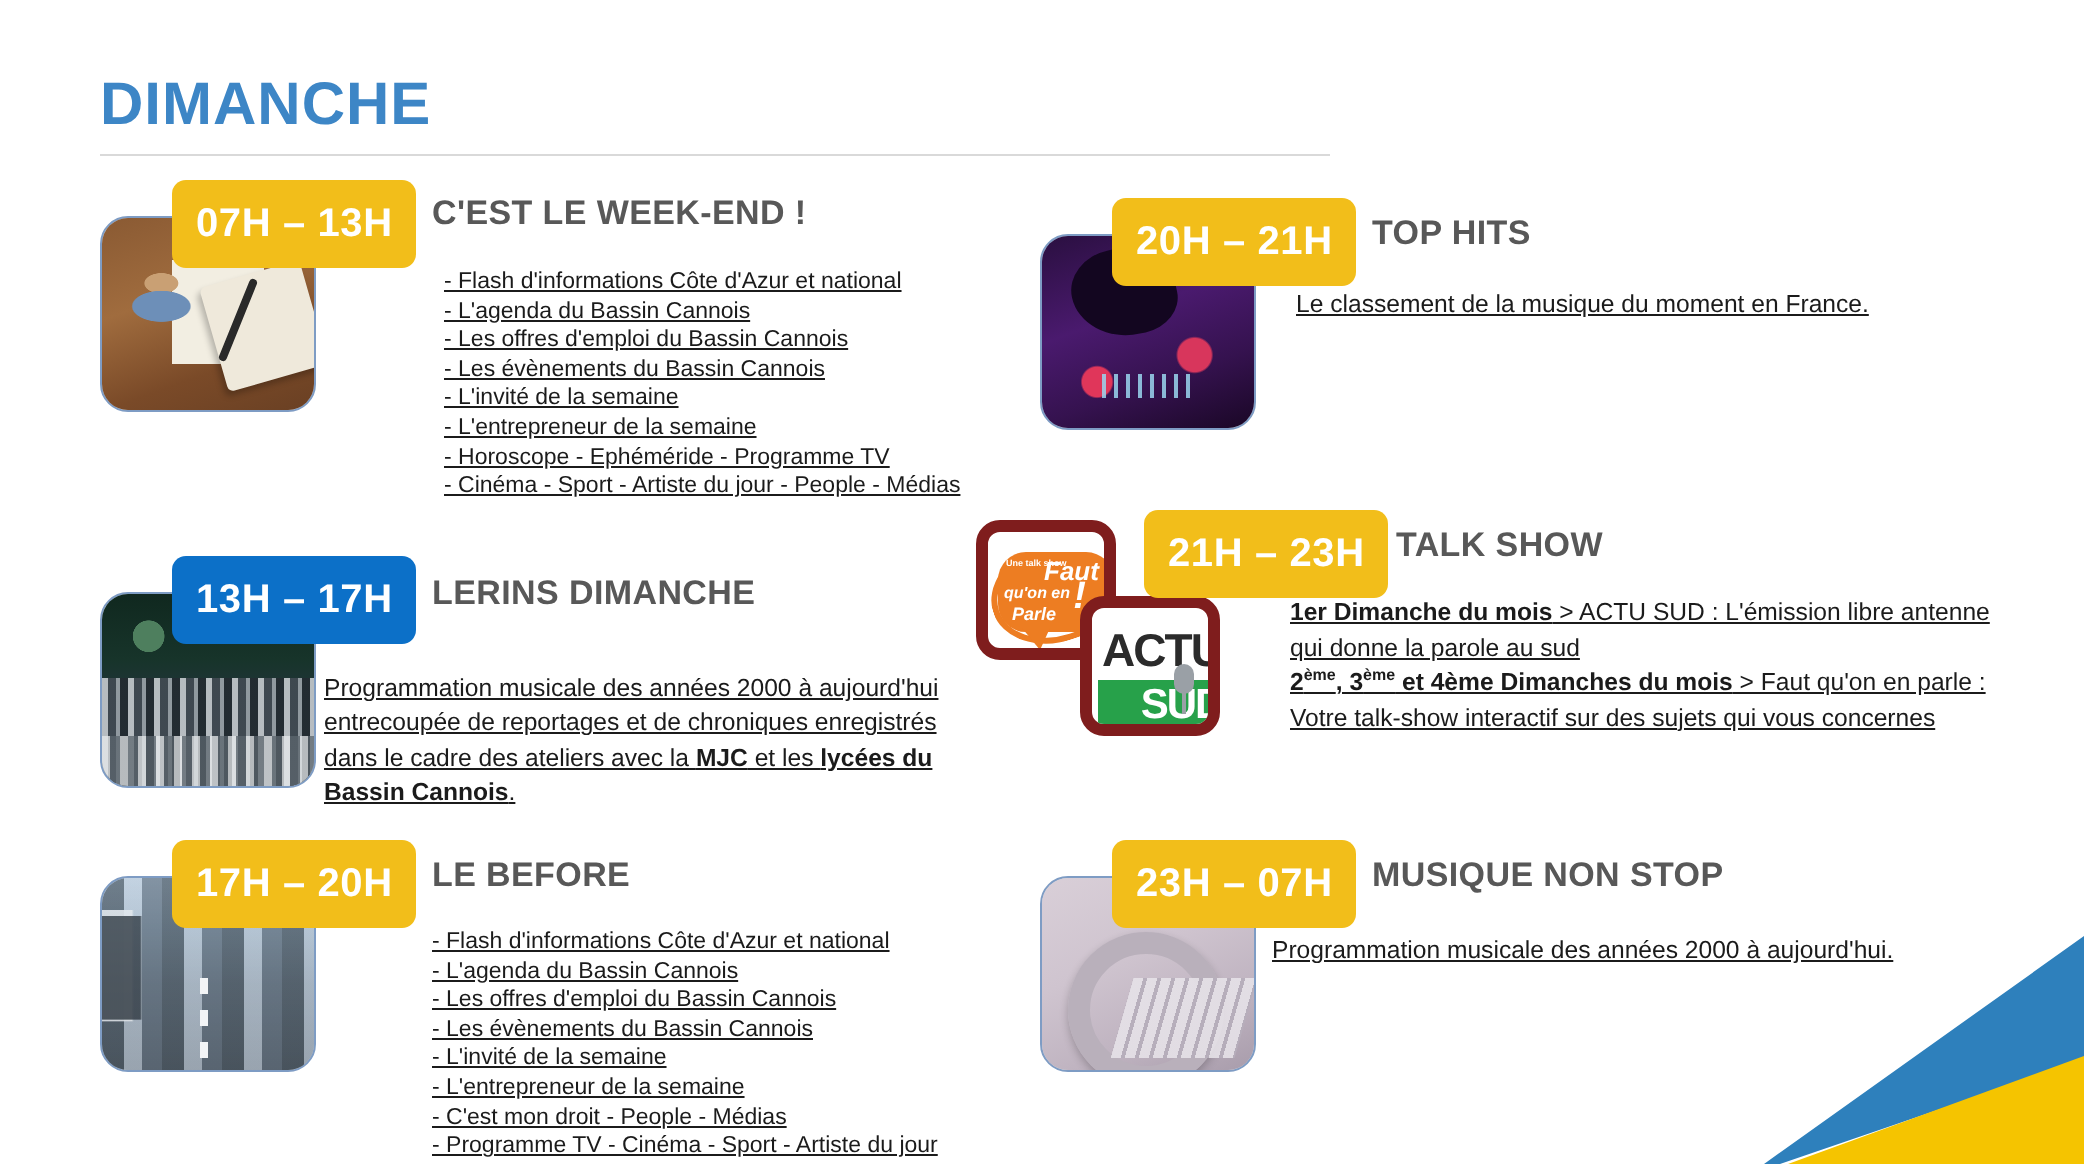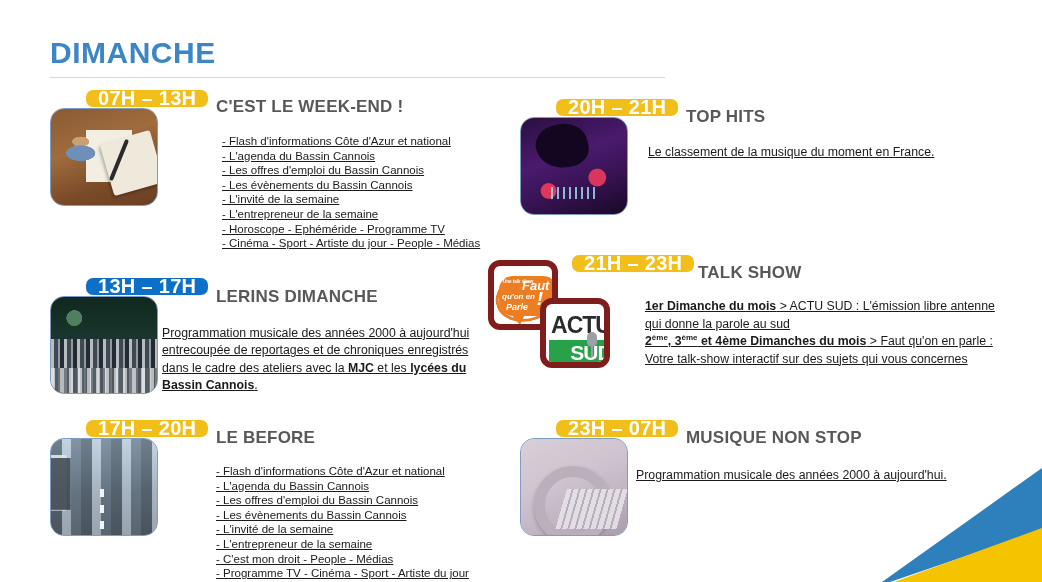--- a/index.html
+++ b/index.html
@@ -33,21 +33,21 @@
     width:108px; height:98px;
     border-radius:14px;
     border:1px solid #7e9cc4;
     overflow:hidden;
     background:#cfd6df;
   }
   .thumb .img{ position:absolute; inset:0; }
 
   .badge{
     position:absolute;
-    height:17px; min-width:118px;
+    height:44px; min-width:118px;
     border-radius:7px;
     color:#ffffff; font-weight:bold; font-size:20px;
     display:flex; align-items:center; justify-content:center;
     letter-spacing:.3px;
     white-space:nowrap;
     padding:0 12px;
     z-index:5;
   }
   .badge.yellow{ background:#F2BE1A; }
   .badge.blue  { background:#0C70C8; }
@@ -231,21 +231,21 @@
     <div class="li">- Cinéma - Sport - Artiste du jour - People - Médias</div>
   </div>
 </div>
 
 <div class="block" style="left:50px; top:296px;">
   <div class="thumb">
     <div class="img img-mixer"></div>
   </div>
   <div class="badge blue" style="left:36px; top:-18px;">13H – 17H</div>
   <div class="show-title" style="left:166px; top:-9px;">LERINS DIMANCHE</div>
-  <div class="body-text para" style="left:112px; top:29px; width:310px;">Programmation musicale des années 2000 à aujourd'hui entrecoupée de reportages et de chroniques enregistrés dans le cadre des ateliers avec la <b>MJC</b> et les <b>lycées du Bassin Cannois</b>.</div>
+  <div class="body-text para" style="left:112px; top:40px; width:310px;">Programmation musicale des années 2000 à aujourd'hui entrecoupée de reportages et de chroniques enregistrés dans le cadre des ateliers avec la <b>MJC</b> et les <b>lycées du Bassin Cannois</b>.</div>
 </div>
 
 <div class="block" style="left:50px; top:438px;">
   <div class="thumb">
     <div class="img img-traffic"></div>
   </div>
   <div class="badge yellow" style="left:36px; top:-18px;">17H – 20H</div>
   <div class="show-title" style="left:166px; top:-10px;">LE BEFORE</div>
   <div class="body-text" style="left:166px; top:26px;">
     <div class="li">- Flash d'informations Côte d'Azur et national</div>

